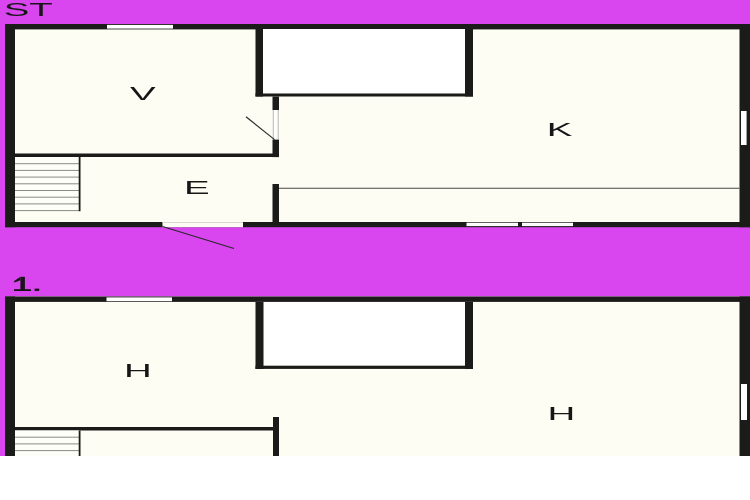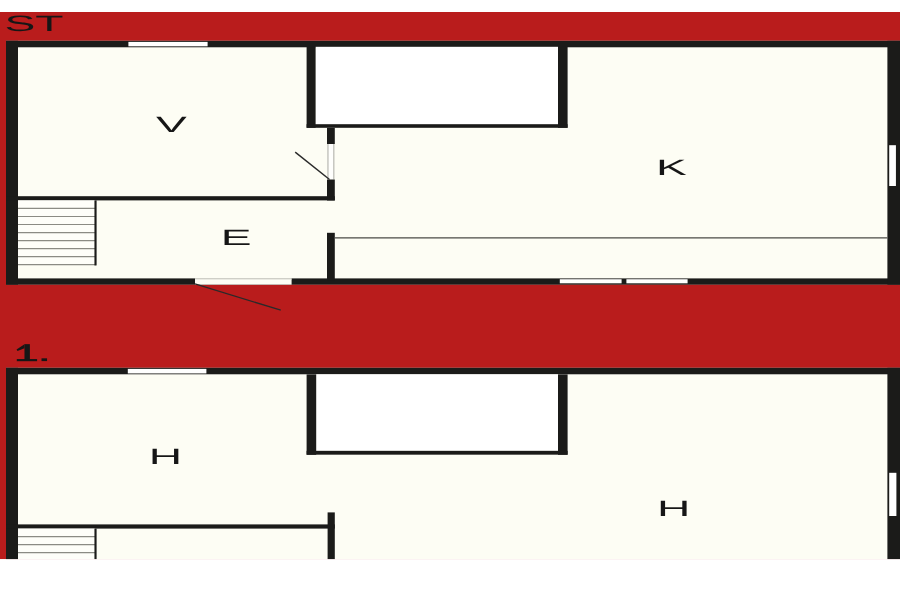--- a/index.html
+++ b/index.html
@@ -1,16 +1,16 @@
 <!DOCTYPE html>
 <html><head>
 <meta charset="utf-8">
 <style>
   html,body{margin:0;padding:0;background:#ffffff;}
-  #page{width:750px;height:456px;position:relative;overflow:hidden;background:#b91c1c;margin-top:10px;}
+  #page{width:750px;height:456px;position:relative;overflow:hidden;background:#d946ef;}
   svg{display:block;}
   text{font-family:"Liberation Sans",sans-serif;fill:#161616;}
 </style>
 </head>
 <body>
 <div id="page">
 <svg width="750" height="500" viewBox="0 0 750 500">
 
 <g>
 

